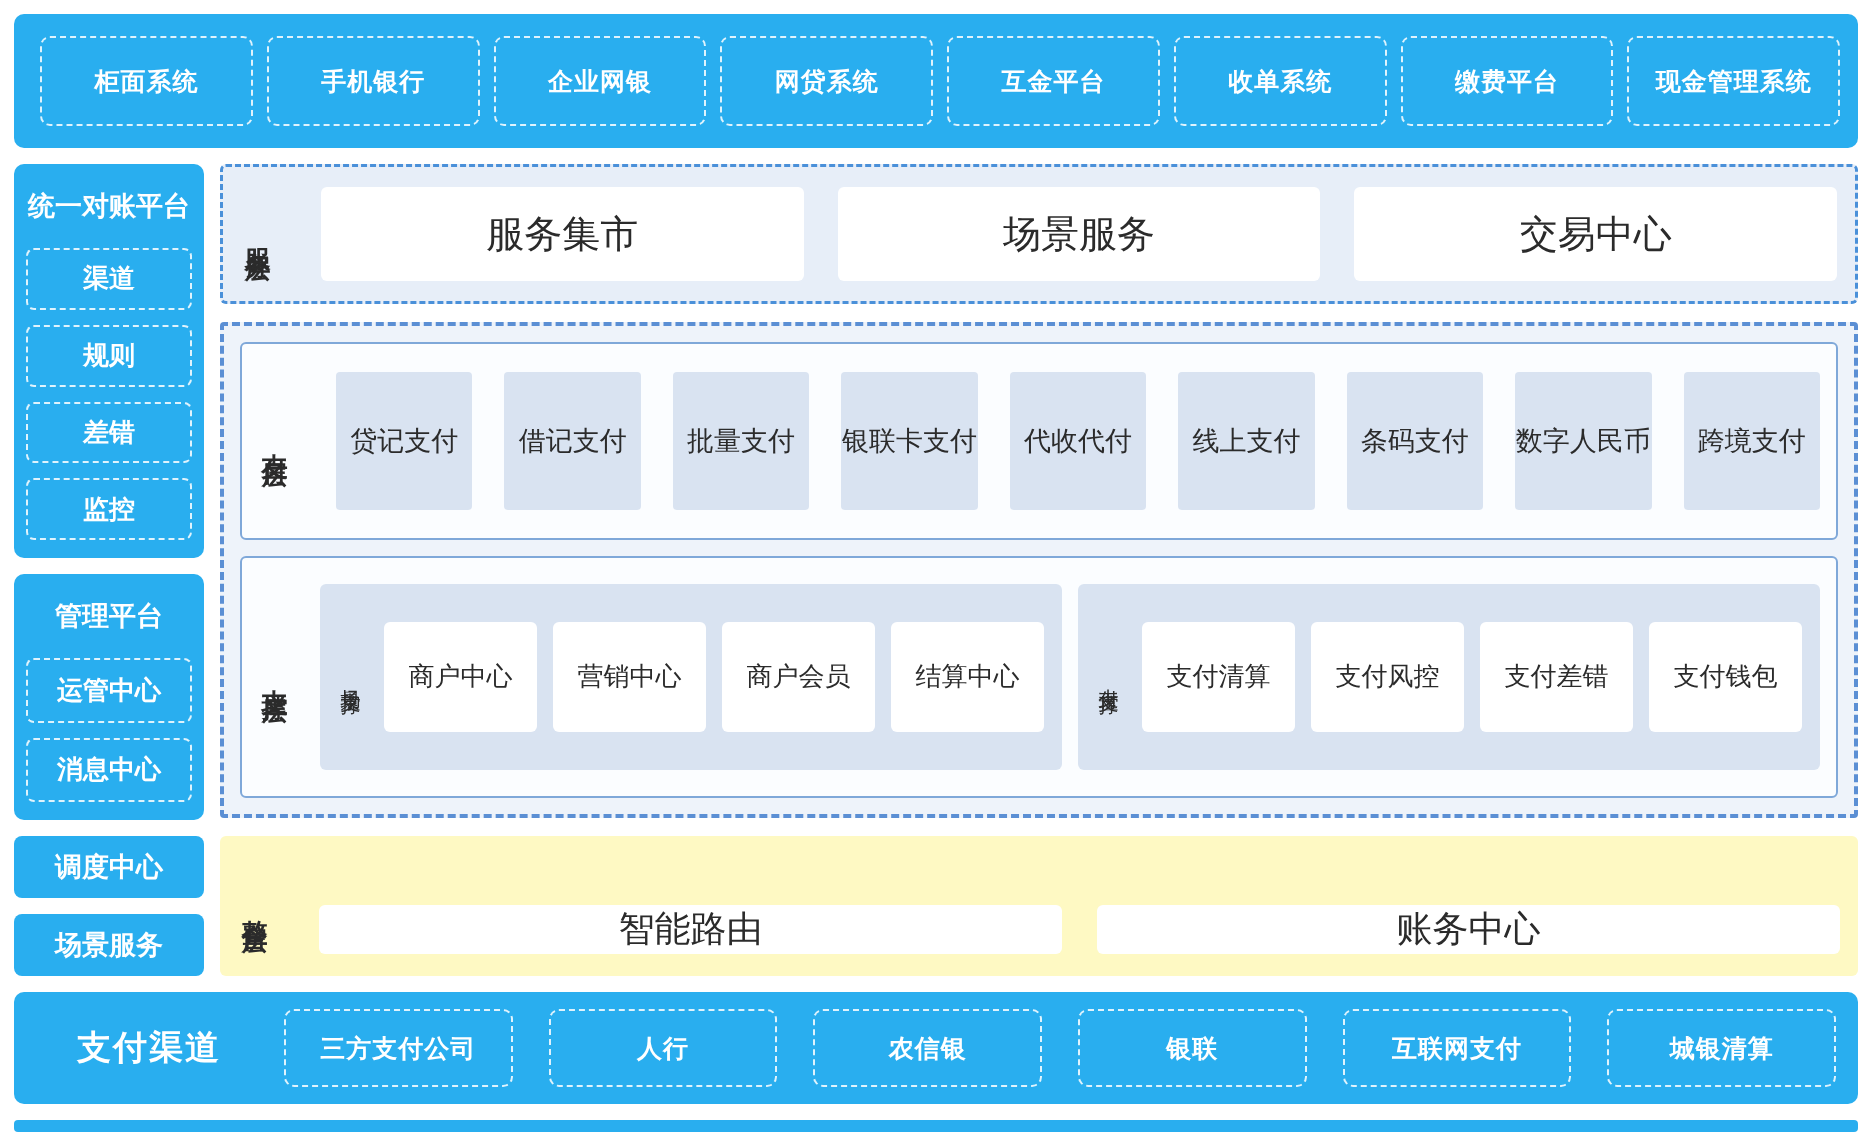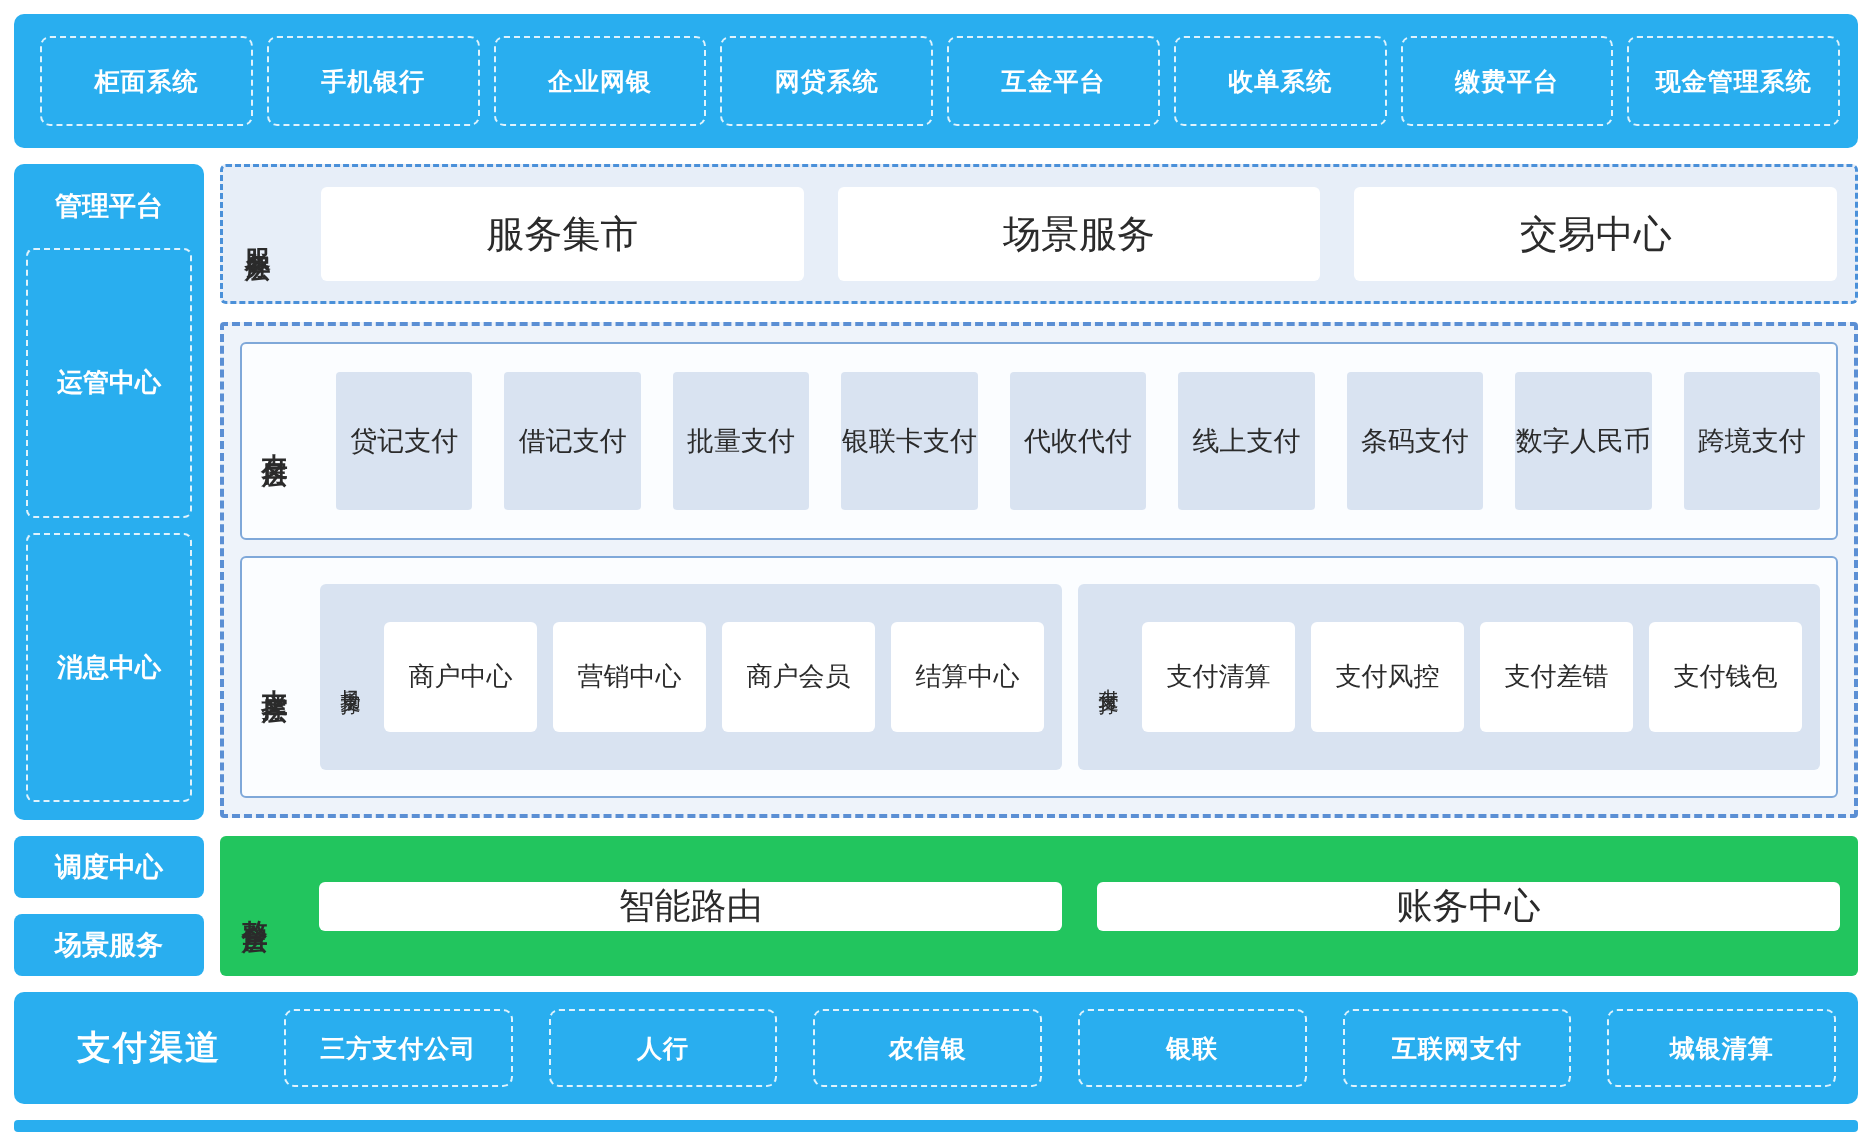--- a/index.html
+++ b/index.html
@@ -116,23 +116,23 @@
   }
   .group {
     flex:1; background:#d9e3f1; border-radius:6px;
     padding:38px 18px;
     display:flex; gap:16px; align-items:stretch;
   }
   .group .white-box { flex:1; font-size:26px; }
 
   .integration-layer {
     flex:0 0 140px;
-    background:#22c55e; border-radius:6px;
+    background:#fef9c3; border-radius:6px;
     padding:22px 18px;
-    display:flex; gap:35px; align-items:center;
+    display:flex; gap:35px; align-items:flex-end;
   }
   .integration-layer .white-box { flex:1; font-size:36px; }
 
   .strip { flex:0 0 12px; background:#29aeef; border-radius:4px; }
 </style>
 </head>
 <body>
 
 <div class="page">
 
@@ -146,20 +146,29 @@
       <div class="chip">收单系统</div>
       <div class="chip">缴费平台</div>
       <div class="chip">现金管理系统</div>
     </div>
   </div>
 
   <div class="middle">
 
     <div class="sidebar">
 
+      <div class="side-panel recon">
+        <div class="side-title">统一对账平台</div>
+        <div class="side-chips">
+          <div class="side-chip">渠道</div>
+          <div class="side-chip">规则</div>
+          <div class="side-chip">差错</div>
+          <div class="side-chip">监控</div>
+        </div>
+      </div>
 
       <div class="side-panel mgmt">
         <div class="side-title">管理平台</div>
         <div class="side-chips">
           <div class="side-chip">运管中心</div>
           <div class="side-chip">消息中心</div>
         </div>
       </div>
 
       <div class="side-solid">调度中心</div>

